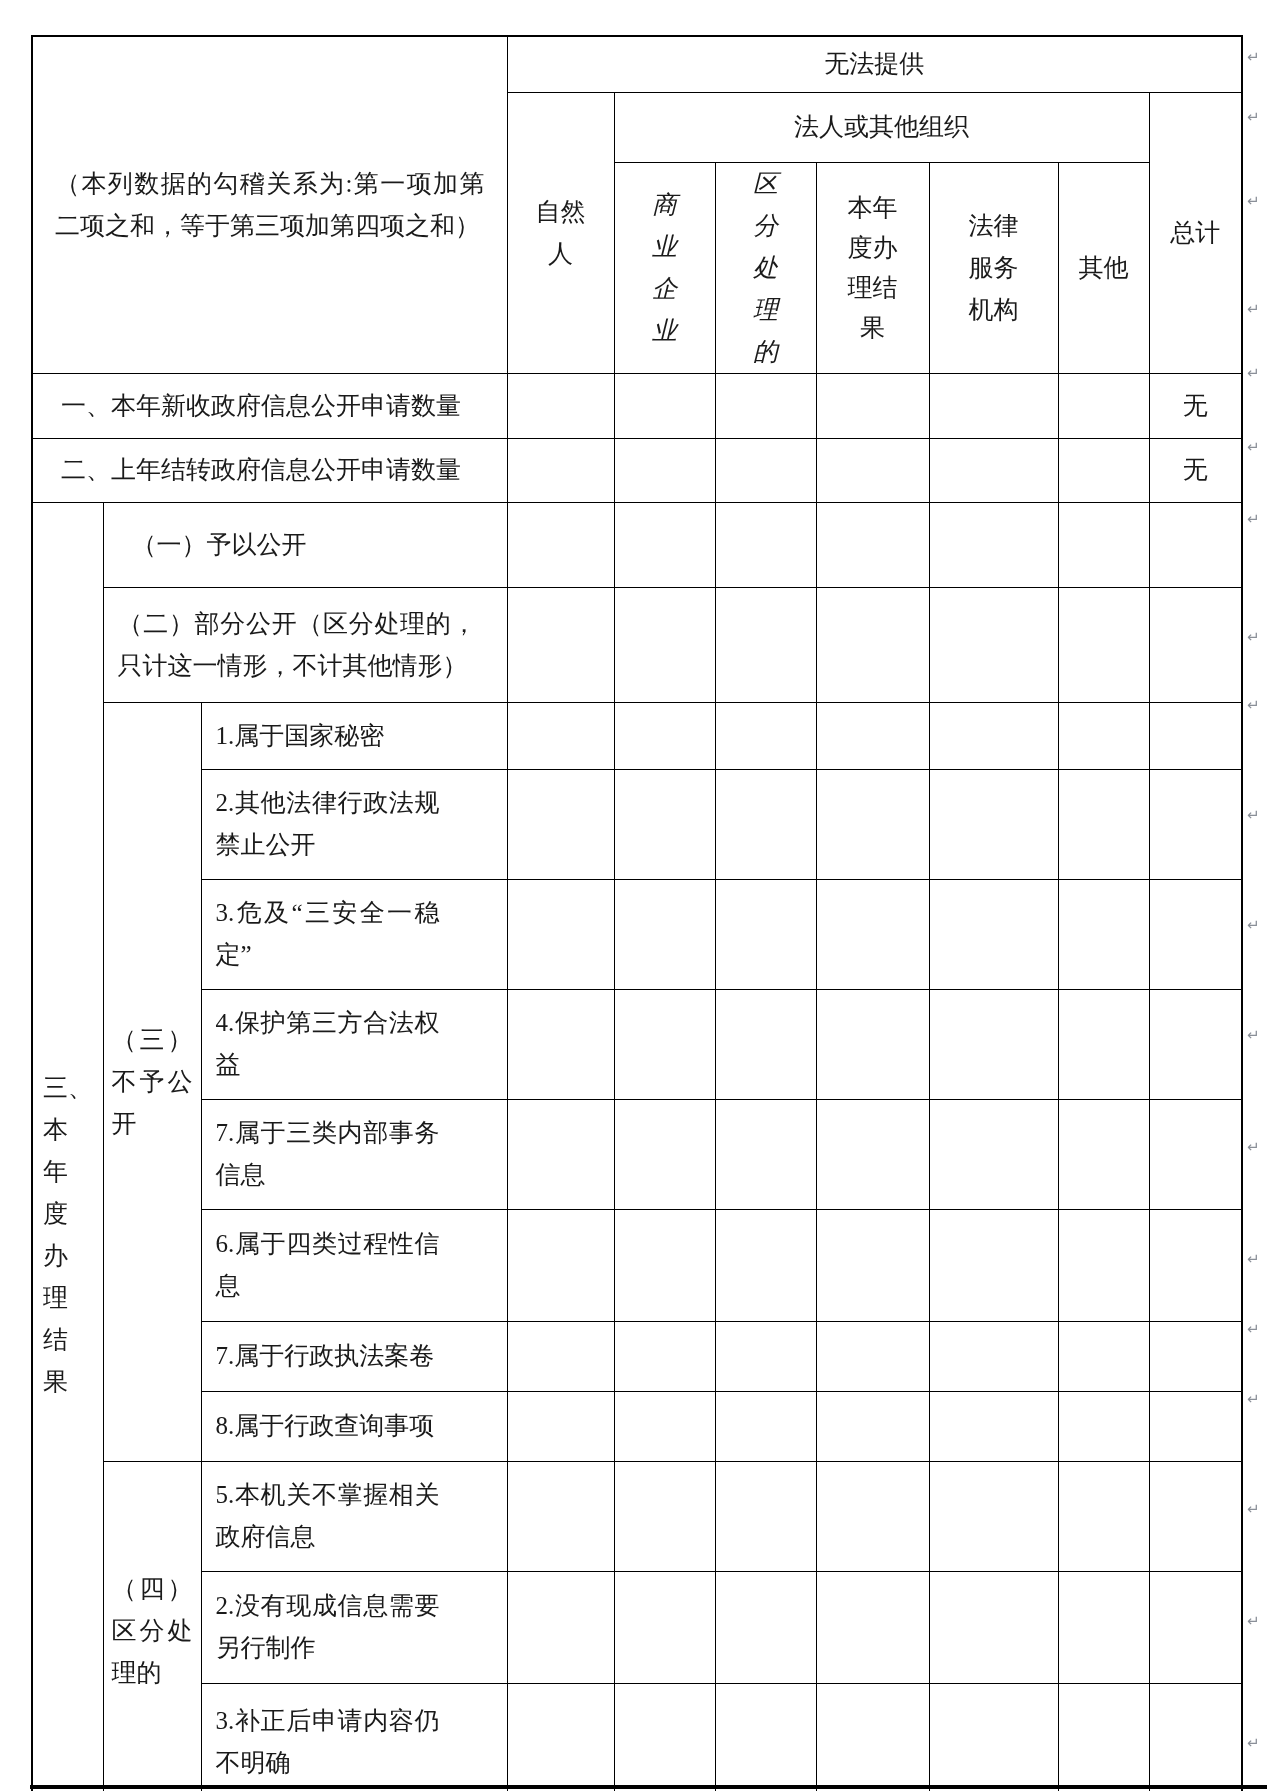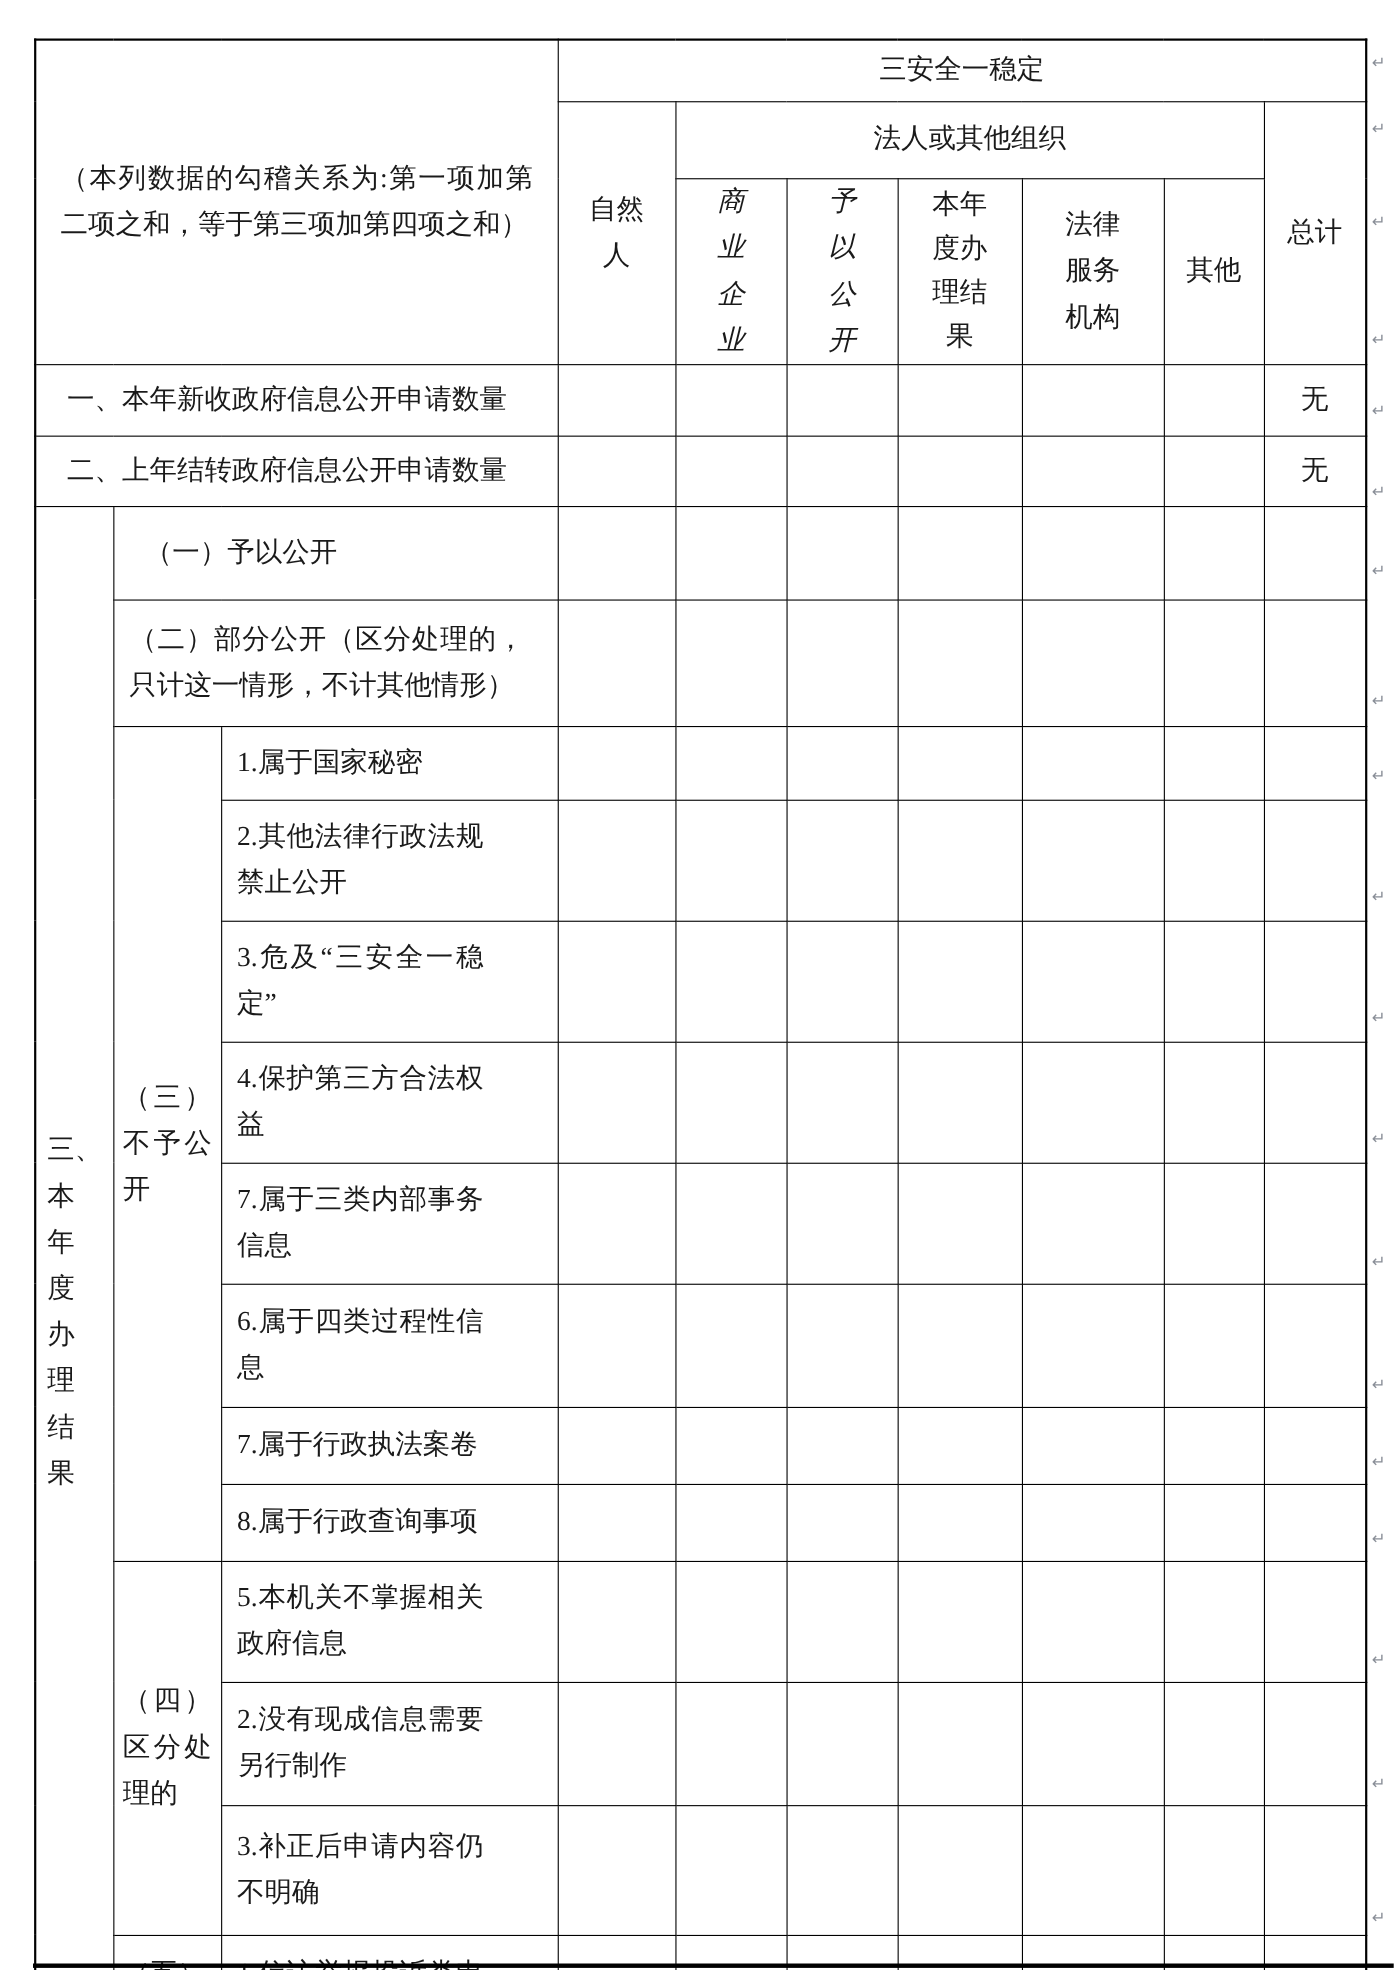--- a/index.html
+++ b/index.html
@@ -53,32 +53,32 @@
         <col style="width:101px">
       <col style="width:113px">
         <col style="width:129px">
         <col style="width:91px">
       <col style="width:93px">
     </colgroup>
 
     <tbody>
         <tr style="height:56px">
       <td class="note" colspan="3" rowspan="3">（本列数据的勾稽关系为:第一项加第二项之和，等于第三项加第四项之和）</td>
-      <td class="c" colspan="7">三安全一稳定</td>
+      <td class="c" colspan="7">无法提供</td>
     </tr>
 
     <tr style="height:70px">
       <td class="c h-nat" rowspan="2">自然人</td>
       <td class="c" colspan="5">法人或其他组织</td>
       <td class="c" rowspan="2">总计</td>
     </tr>
 
     <tr style="height:122px">
       <td class="c h-org2">商业企业</td>
-      <td class="c h-org2">予以公开</td>
+      <td class="c h-org2">区分处理的</td>
       <td class="c h-soc">本年度办理结果</td>
       <td class="c h-law">法律服务机构</td>
       <td class="c">其他</td>
     </tr>
 
     <tr style="height:65px">
       <td class="rowlabel" colspan="3">一、本年新收政府信息公开申请数量</td>
       <td></td>
       <td></td>
       <td></td>

